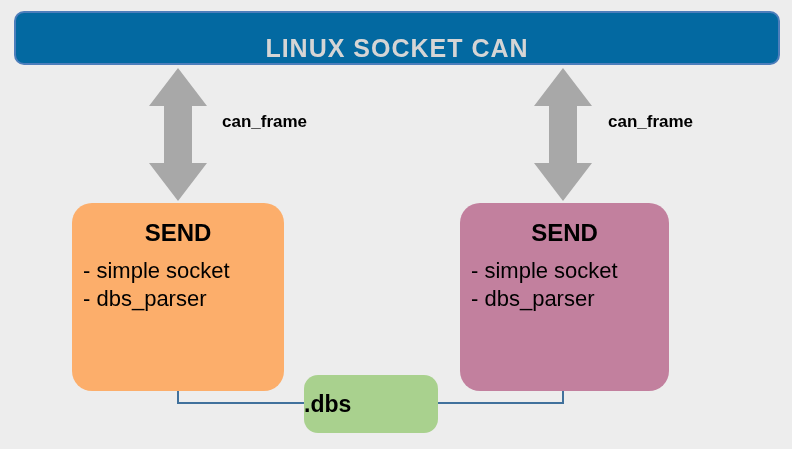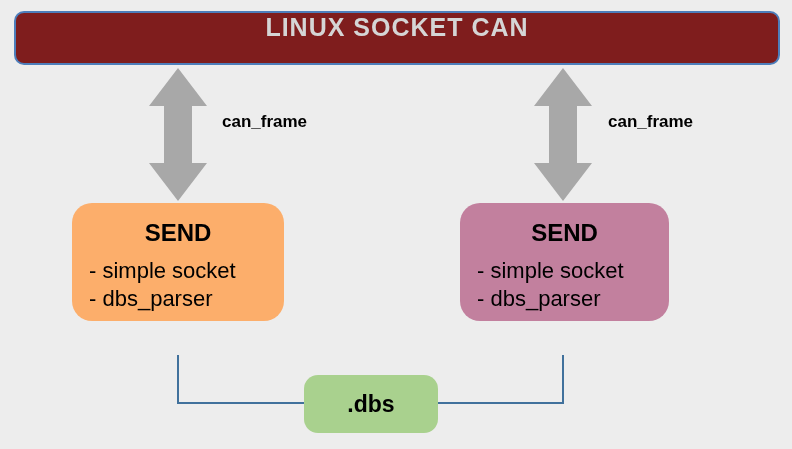--- a/index.html
+++ b/index.html
@@ -21,76 +21,76 @@
     width: 792px;
     height: 449px;
     pointer-events: none;
   }
   .banner {
     position: absolute;
     left: 14px;
     top: 11px;
     width: 762px;
     height: 50px;
-    background: #7f1d1d;
+    background: #0369a1;
     border: 2px solid #4D7EBB;
     border-radius: 10px;
     display: flex;
-    align-items: flex-start;
+    align-items: flex-end;
     justify-content: center;
   }
   .banner-label {
     color: #D5D5D5;
     font-weight: bold;
     font-size: 25px;
     letter-spacing: 1px;
   }
   .arrow-label {
     position: absolute;
     color: #000000;
     font-weight: bold;
     font-size: 17px;
   }
   .arrow-label.left  { left: 222px; top: 112px; }
   .arrow-label.right { left: 608px; top: 112px; }
   .node {
     position: absolute;
     top: 203px;
     width: 212px;
-    height: 118px;
+    height: 188px;
     border-radius: 20px;
     box-sizing: border-box;
   }
   .node.orange { left: 72px;  background: #FCAE6B; }
   .node.purple { left: 460px; width: 209px; background: #C2809E; }
   .node-title {
     margin-top: 16px;
     text-align: center;
     font-weight: bold;
     font-size: 24px;
     color: #000000;
   }
   .node-items {
     margin-top: 10px;
-    padding-left: 17px;
+    padding-left: 11px;
     font-size: 22px;
     color: #000000;
     line-height: 28px;
   }
   .dbs-box {
     position: absolute;
     left: 304px;
     top: 375px;
     width: 134px;
     height: 58px;
     background: #A9D18E;
     border-radius: 14px;
     display: flex;
     align-items: center;
-    justify-content: center;
+    justify-content: flex-start;
   }
   .dbs-label {
     font-weight: bold;
     font-size: 23px;
     color: #000000;
   }
 </style>
 </head>
 <body>
 

